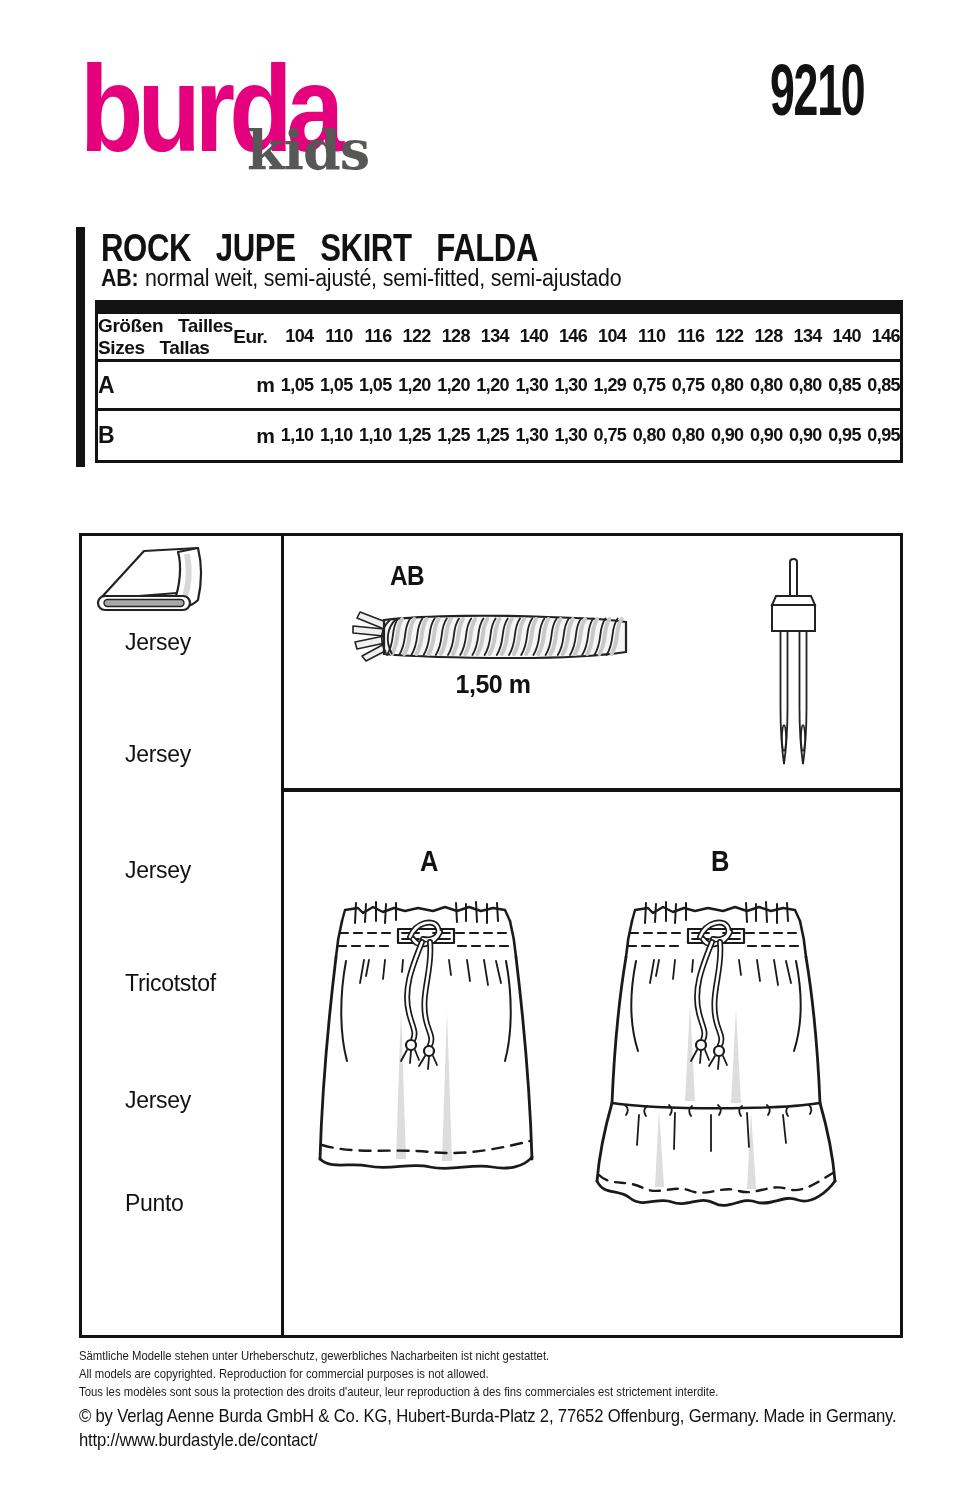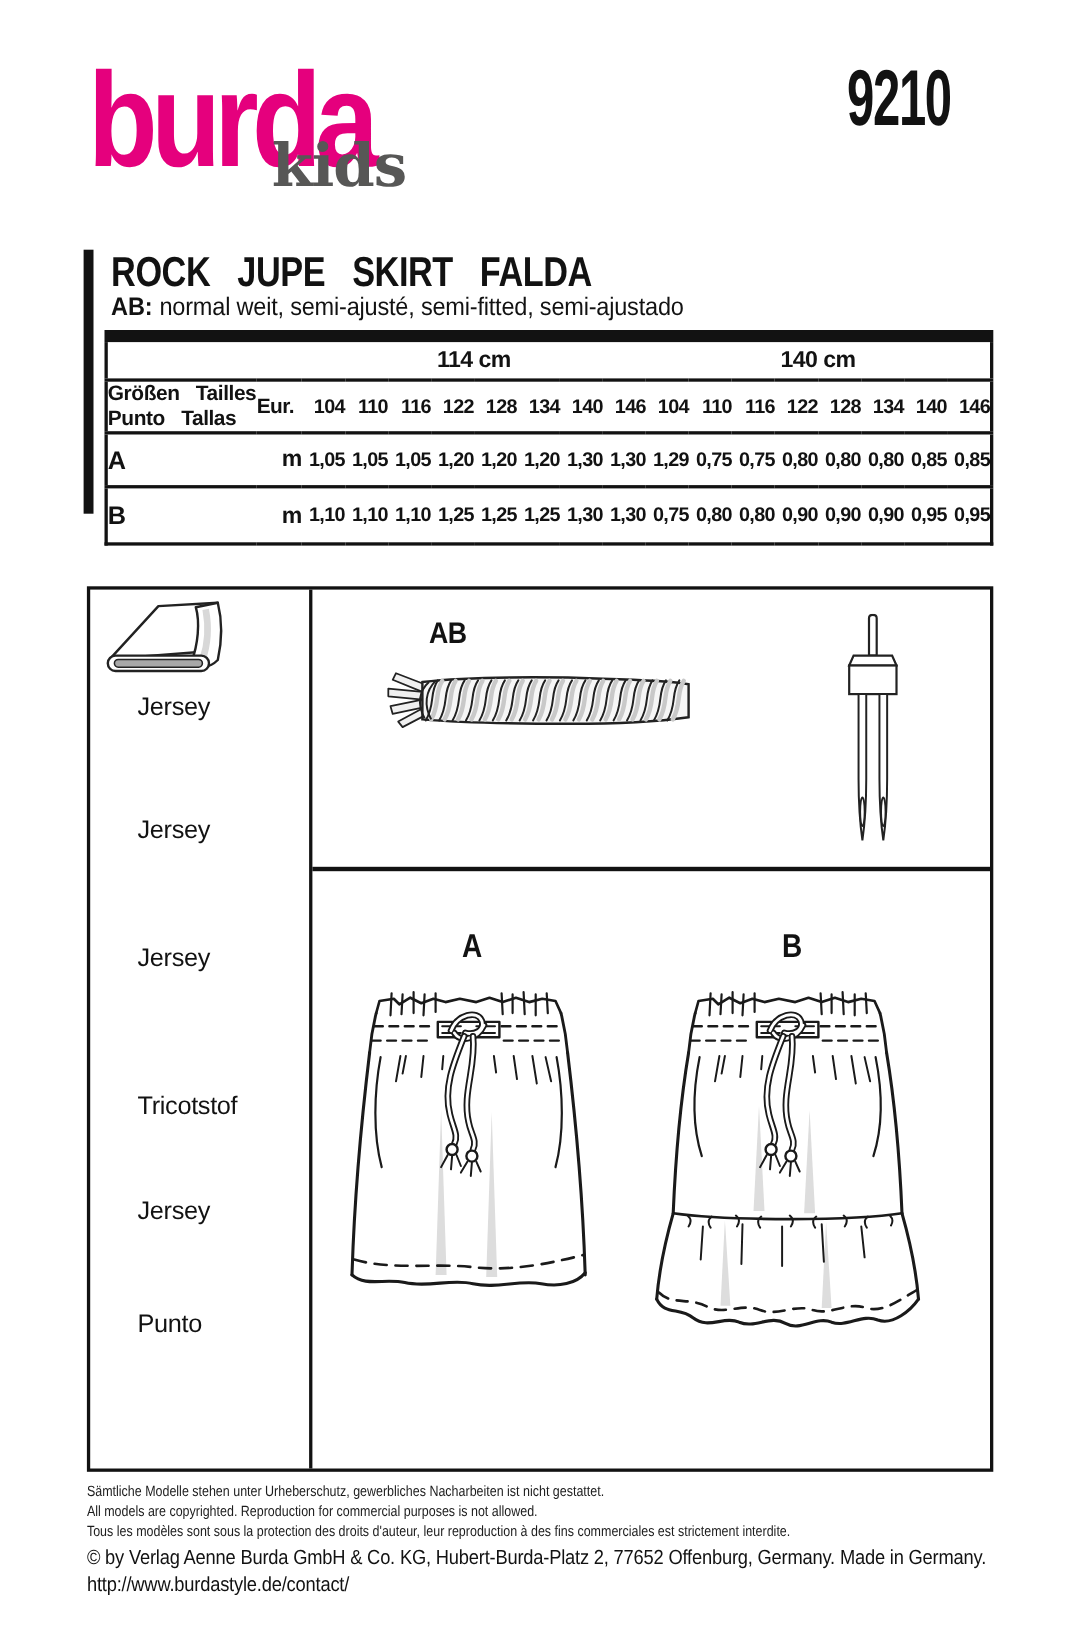--- a/index.html
+++ b/index.html
@@ -76,29 +76,24 @@
   <div class="abs title-bar"></div>
   <div class="abs title-main">ROCK JUPE SKIRT FALDA</div>
   <div class="abs title-sub">
     <span class="ab">AB:</span><span>normal weit, semi-ajusté, semi-fitted, semi-ajustado</span>
   </div>
 
   <div class="abs size-table-wrap">
     <div class="topbar"></div>
     <table class="size-table">
       <tbody>
-          <tr class="r-cm">
-        <td class="c-corner" colspan="2"></td>
-        <td class="c-cm" colspan="8">114 cm</td>
-        <td class="c-cm" colspan="8">140 cm</td>
-      </tr>
       <tr class="r-sizes" id="row-sizes">
         <td class="c-label">
           <div class="l">Größen Tailles</div>
-          <div class="l">Punto Tallas</div>
+          <div class="l">Sizes Tallas</div>
         </td>
         <td class="c-eur">Eur.</td>
       <td class="c-num">104</td>
             <td class="c-num">110</td>
             <td class="c-num">116</td>
             <td class="c-num">122</td>
             <td class="c-num">128</td>
             <td class="c-num">134</td>
             <td class="c-num">140</td>
             <td class="c-num sep">146</td>
@@ -164,21 +159,21 @@
         <path d="M6 57 L50 9 L104 6 L96 50 Z"></path>
         <path d="M104 6 C108 22 108 40 104 58 C96 66 86 66 80 60 C86 44 88 24 84 10 Z"></path>
         <path d="M93 12 C96 28 95 44 90 58" fill="none" stroke="#d8d8d8" stroke-width="6"></path>
         <rect x="4" y="54" width="92" height="14" rx="7"></rect>
         <rect x="10" y="57.5" width="80" height="7" rx="3.5" fill="#a8a8a8" stroke-width="1.4"></rect>
       </g>
     </svg>
     <div class="abs fab" style="top:95px">Jersey</div>
     <div class="abs fab" style="top:207px">Jersey</div>
     <div class="abs fab" style="top:323px">Jersey</div>
-    <div class="abs fab" style="top:458px">Tricotstof</div>
+    <div class="abs fab" style="top:436px">Tricotstof</div>
     <div class="abs fab" style="top:553px">Jersey</div>
     <div class="abs fab" style="top:656px">Punto</div>
 
     <div class="abs ab-label">AB</div>
     <svg class="abs svg-cord" viewBox="0 0 290 64">
       <g fill="#f0f0f0" stroke="#222" stroke-width="1.6" stroke-linejoin="round">
         <path d="M38 16 L12 6 L9 12 L36 23 Z"></path>
         <path d="M36 23 L5 20 L5 27 L36 30 Z"></path>
         <path d="M36 30 L7 36 L9 43 L37 37 Z"></path>
         <path d="M38 37 L14 50 L18 55 L41 43 Z"></path>
@@ -219,20 +214,21 @@
           <path d="M 233 12.5 C 225 24 231 34 222 49" stroke="#222222" stroke-width="1.8" fill="none"></path>
           <path d="M 249.2 13 C 242.2 24 247.2 34 239.2 48" stroke="#c9c9c9" stroke-width="4" fill="none"></path>
           <path d="M 245.2 12.5 C 237.2 24 243.2 34 234.2 49" stroke="#222222" stroke-width="1.8" fill="none"></path>
           <path d="M 261.4 13 C 254.39999999999998 24 259.4 34 251.39999999999998 48" stroke="#c9c9c9" stroke-width="4" fill="none"></path>
           <path d="M 257.4 12.5 C 249.39999999999998 24 255.39999999999998 34 246.39999999999998 49" stroke="#222222" stroke-width="1.8" fill="none"></path>
           <path d="M 273.6 13 C 266.6 24 271.6 34 263.6 48" stroke="#c9c9c9" stroke-width="4" fill="none"></path>
           <path d="M 269.6 12.5 C 261.6 24 267.6 34 258.6 49" stroke="#222222" stroke-width="1.8" fill="none"></path>
         </g>
       <path d="M42 14 C33 22 31 34 38 47 M48 13 C39 22 37 35 44 48" stroke="#222" stroke-width="1.8" fill="none"></path>
     </svg>
+    <div class="abs cord-len">1,50 m</div>
     <svg class="abs svg-needle" viewBox="0 0 55 232">
       <g fill="#ffffff" stroke="#222" stroke-width="2">
         <path d="M24 4 Q24 1 27.5 1 Q31 1 31 4 L31 38 L24 38 Z"></path>
         <path d="M10 38 L45 38 L49 47 L6 47 Z"></path>
         <rect x="6" y="47" width="43" height="26"></rect>
         <path d="M14.5 73 L14.5 150 Q14.5 182 18 206 Q21.5 182 21.5 150 L21.5 73 Z" stroke-width="1.8"></path>
         <ellipse cx="18" cy="180" rx="2" ry="13" stroke-width="1.6"></ellipse>
         <path d="M33.5 73 L33.5 150 Q33.5 182 37 206 Q40.5 182 40.5 150 L40.5 73 Z" stroke-width="1.8"></path>
         <ellipse cx="37" cy="180" rx="2" ry="13" stroke-width="1.6"></ellipse>
       </g>

